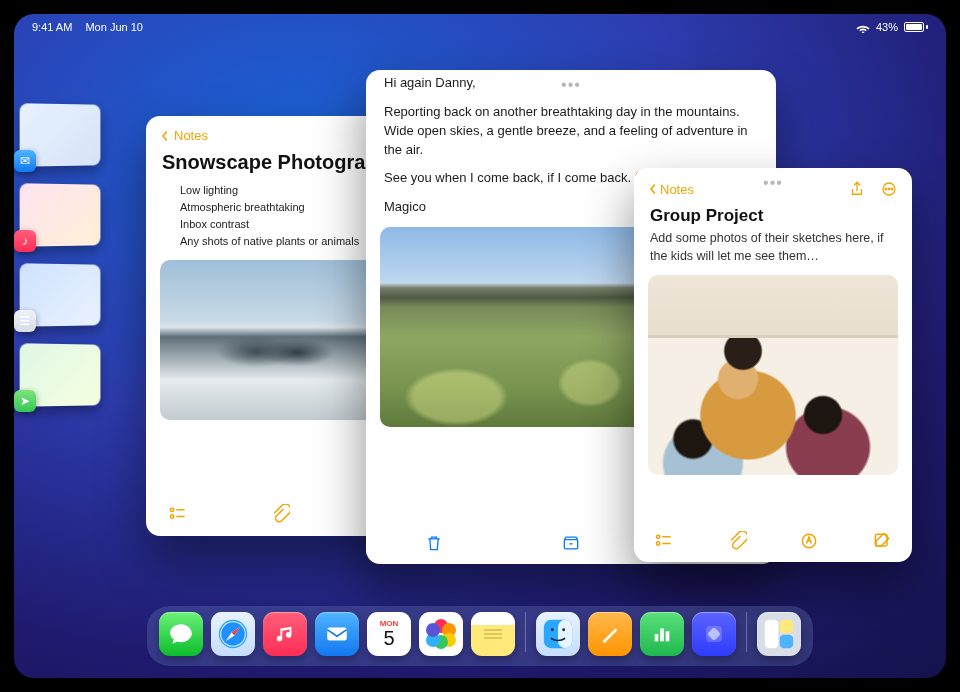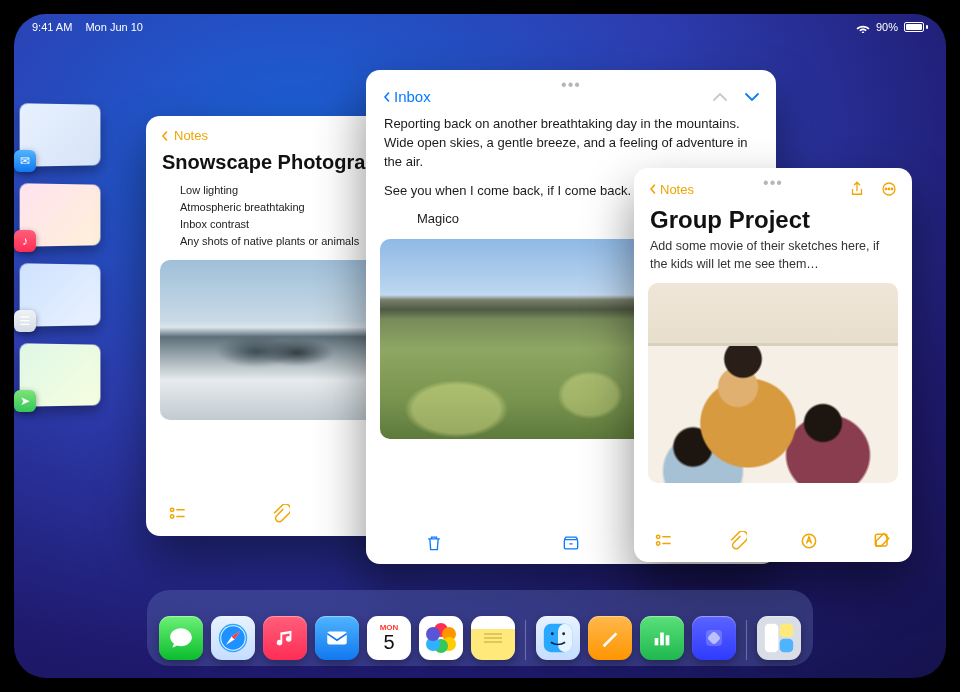--- a/index.html
+++ b/index.html
@@ -1,21 +1,21 @@
 <!DOCTYPE html>
 <html><head>
 <meta charset="utf-8">
 <style>
   * { margin: 0; padding: 0; box-sizing: border-box; font-family: -apple-system, 'Helvetica Neue', Arial, sans-serif; }
   body { width: 960px; height: 692px; background: #000; overflow: hidden; position: relative; }
   .device {
     position: absolute; inset: 0; border-radius: 44px; background: #000; padding: 14px;
   }
   .screen {
-    position: relative; width: 100%; height: 100%; border-radius: 32px; overflow: hidden;
+    position: relative; width: 100%; height: 100%; border-radius: 20px; overflow: hidden;
     background: radial-gradient(120% 120% at 30% 20%, #1a62d6 0%, #2d3db0 35%, #1f1a6e 65%, #14124a 90%);
   }
   
   .status { position: absolute; top: 4px; left: 0; right: 0; height: 18px; color: #fff; font-size: 11px; display: flex; justify-content: space-between; padding: 0 18px; align-items: center; }
   .status .left span { margin-right: 10px; font-weight: 500; }
   .status .right { display: flex; align-items: center; gap: 6px; }
   .wifi, .battery { display: inline-block; }
   .battery-shell { display:inline-flex; align-items:center; gap:2px;}
   .battery-body { width: 20px; height: 10px; border: 1px solid #fff; border-radius: 2px; position: relative; }
   .battery-body::after { content:""; position:absolute; left:1px; top:1px; bottom:1px; right:1px; background:#fff; border-radius:1px;}
@@ -62,38 +62,38 @@
      radial-gradient(ellipse at 55% 78%, rgba(255,255,160,.3) 0 9%, transparent 11%),
      radial-gradient(ellipse at 80% 90%, rgba(255,255,160,.3) 0 10%, transparent 12%);}
   .mail-toolbar{ position:absolute; left:0; right:0; bottom:0; height:42px; display:flex; align-items:center; justify-content:space-around; color:#0a7aff;}
   .mail-toolbar svg{width:20px;height:20px;}
   
   .notes-b { left:620px; top:154px; width:278px; height:394px; }
   .notes-b .hdr { display:flex; align-items:center; justify-content:space-between; padding:12px 14px 6px;}
   .notes-b .hdr .back{ color:#f0a500; font-size:13px; font-weight:500; display:flex; align-items:center; gap:2px;}
   .notes-b .hdr .acts{ display:flex; gap:14px; color:#f0a500;}
   .notes-b .hdr .acts svg{width:18px;height:18px;}
-  .notes-b h1{ font-size:24px; font-weight:700; padding:2px 16px 4px; color:#111;}
+  .notes-b h1{ font-size:17px; font-weight:700; padding:2px 16px 4px; color:#111;}
   .notes-b p{ font-size:12.5px; color:#333; padding:0 16px; line-height:1.4;}
   .img-kids { margin:10px 14px 0; height:200px; border-radius:10px; overflow:hidden; background:#f6efe6; position:relative;}
   .img-kids::before{content:"";position:absolute;inset:0;background:
      radial-gradient(circle at 38% 38%, #2a1f18 0 9%, transparent 10%),
      radial-gradient(circle at 36% 52%, #e0b070 0 10%, transparent 11%),
      radial-gradient(ellipse at 40% 70%, #d89a3e 0 22%, transparent 23%),
      radial-gradient(circle at 70% 70%, #1d1510 0 8%, transparent 9%),
      radial-gradient(ellipse at 72% 86%, #8a3d4e 0 16%, transparent 17%),
      radial-gradient(circle at 18% 82%, #1d1510 0 7%, transparent 8%),
      radial-gradient(ellipse at 22% 94%, #a6c0d4 0 14%, transparent 15%);}
   .img-kids::after{content:"";position:absolute;left:0;right:0;top:0;height:30%; background:
      linear-gradient(180deg,#efe6d8 0%, #e9dfce 90%);
      border-bottom:3px solid #d9cfbf;}
   .notes-b .tbar{ position:absolute; left:0; right:0; bottom:0; height:42px; display:flex; align-items:center; justify-content:space-between; padding:0 20px; color:#f0a500;}
   .notes-b .tbar svg{width:20px;height:20px;}
   
-  .dock { position:absolute; left:50%; transform:translateX(-50%); bottom:12px; height:76px; padding:6px 12px; border-radius:22px; background:rgba(120,140,200,.28); backdrop-filter: blur(20px); display:flex; align-items:flex-end; gap:8px;}
+  .dock { position:absolute; left:50%; transform:translateX(-50%); bottom:12px; height:60px; padding:6px 12px; border-radius:22px; background:rgba(120,140,200,.28); backdrop-filter: blur(20px); display:flex; align-items:flex-start; gap:8px;}
   .dock .sep{ width:1px; height:40px; background:rgba(255,255,255,.28); margin:0 2px;}
   .app{ width:44px; height:44px; border-radius:11px; display:flex; align-items:center; justify-content:center; font-size:20px; color:#fff; box-shadow: 0 4px 10px rgba(0,0,0,.3), inset 0 1px 1px rgba(255,255,255,.4);}
   .a-msg{background:linear-gradient(#6bf178,#0bbd2c);} .a-saf{background:linear-gradient(#e8f2ff,#c5ddff);} .a-mus{background:linear-gradient(#ff5e7a,#ff2d55);} .a-mail{background:linear-gradient(#4fb4ff,#1178f0);} .a-cal{background:#fff;color:#ff3b30;flex-direction:column;font-size:8px;line-height:1;} .a-cal .d{font-size:20px;color:#111;font-weight:500;} .a-photo{background:#fff;} .a-notes{background:linear-gradient(#fff 0 30%,#ffe97a 30% 100%);} .a-find{background:linear-gradient(#e8f2ff,#c5ddff);} .a-pages{background:linear-gradient(#ffb84d,#ff9500);} .a-num{background:linear-gradient(#5ae07a,#1fb84e);} .a-short{background:linear-gradient(#5b63ff,#2e3bff);} .a-split{background:#d9dee6; position:relative;}
   .photo-flower{width:30px;height:30px;position:relative;}
   .pf{position:absolute;width:14px;height:14px;border-radius:50%;}
   .chev{width:10px;height:10px;display:inline-block;}
   .emoji{font-size:13px;}
 </style>
 </head>
 <body>
@@ -103,21 +103,21 @@
 
     <div class="status">
       <div class="left">
         <span>9:41 AM</span>
         <span>Mon Jun 10</span>
       </div>
       <div class="right">
         <svg class="wifi" viewBox="0 0 16 12" width="14" height="11" fill="#fff">
             <path d="M8 10.5a1.4 1.4 0 100 2.8 1.4 1.4 0 000-2.8zm0-3.3c-1.7 0-3.2.7-4.3 1.8l1.4 1.4c.8-.8 1.8-1.2 2.9-1.2s2.1.4 2.9 1.2l1.4-1.4C11.2 7.9 9.7 7.2 8 7.2zm0-3.3C5 3.9 2.4 5.1.5 7l1.4 1.4C3.5 6.8 5.6 5.9 8 5.9s4.5.9 6.1 2.5L15.5 7C13.6 5.1 11 3.9 8 3.9z"></path>
           </svg>
-        <span>90%</span>
+        <span>43%</span>
         <span class="battery-shell">
             <span class="battery-body"></span>
             <span class="battery-tip"></span>
           </span>
       </div>
     </div>
 
     <div class="rail">
       <div class="thumb">
           <div class="mini"></div>
@@ -165,40 +165,25 @@
           </svg>
         <svg viewBox="0 0 24 24" fill="none" stroke="#f0a500" stroke-width="1.8">
             <circle cx="12" cy="12" r="8"></circle>
             <path d="M9 15l3-8 3 8M10 12h4"></path>
           </svg>
       </div>
     </div>
 
     <div class="win mail">
       <div class="dots" style="left:50%;right:auto;transform:translateX(-50%);">•••</div>
-      <div class="bar">
-        <div class="back">
-          <svg class="chev" viewBox="0 0 10 10">
-              <path d="M6.5 1L3 5l3.5 4" stroke="#0a7aff" stroke-width="1.6" fill="none" stroke-linecap="round"></path>
-            </svg>
-          <span>Inbox</span>
-        </div>
-        <div class="arrows">
-          <svg viewBox="0 0 16 16">
-              <path d="M2 11l6-6 6 6" stroke="#c8c8cd" stroke-width="1.8" fill="none" stroke-linecap="round"></path>
-            </svg>
-          <svg viewBox="0 0 16 16">
-              <path d="M2 5l6 6 6-6" stroke="#0a7aff" stroke-width="1.8" fill="none" stroke-linecap="round"></path>
-            </svg>
-        </div>
-      </div>
       <div class="body">
+        <p>Hi again Danny,</p>
         <p>Reporting back on another breathtaking day in the mountains. Wide open skies, a gentle breeze, and a feeling of adventure in the air.</p>
         <p><span>See you when I come back, if I come back. </span><span class="emoji">😉</span></p>
-        <p style="font-weight:500;margin-left:33px;">Magico</p>
+        <p style="font-weight:500;">Magico</p>
       </div>
       <div class="img-meadow"></div>
       <div class="mail-toolbar">
         <svg viewBox="0 0 24 24" fill="none" stroke="#0a7aff" stroke-width="1.6">
             <path d="M5 7h14M9 7V5h6v2M7 7l1 13h8l1-13"></path>
           </svg>
         <svg viewBox="0 0 24 24" fill="none" stroke="#0a7aff" stroke-width="1.6">
             <rect x="4" y="8" width="16" height="11" rx="1.5"></rect>
             <path d="M4 8l2-3h12l2 3M10 13h4"></path>
           </svg>
@@ -223,21 +208,21 @@
             </svg>
           <svg viewBox="0 0 24 24" fill="none" stroke="#f0a500" stroke-width="1.7">
               <circle cx="12" cy="12" r="8"></circle>
               <circle cx="8" cy="12" r="1" fill="#f0a500"></circle>
               <circle cx="12" cy="12" r="1" fill="#f0a500"></circle>
               <circle cx="16" cy="12" r="1" fill="#f0a500"></circle>
             </svg>
         </div>
       </div>
       <h1>Group Project</h1>
-      <p>Add some movie of their sketches here, if the kids will let me see them…</p>
+      <p>Add some photos of their sketches here, if the kids will let me see them…</p>
       <div class="img-kids"></div>
       <div class="tbar">
         <svg viewBox="0 0 24 24" fill="none" stroke="#f0a500" stroke-width="1.8">
             <circle cx="5" cy="7" r="2"></circle>
             <line x1="10" y1="7" x2="20" y2="7"></line>
             <circle cx="5" cy="15" r="2"></circle>
             <line x1="10" y1="15" x2="20" y2="15"></line>
           </svg>
         <svg viewBox="0 0 24 24" fill="none" stroke="#f0a500" stroke-width="1.8">
             <path d="M16 6l-8 8a4 4 0 006 6l9-9a6 6 0 00-9-9L5 11"></path>

